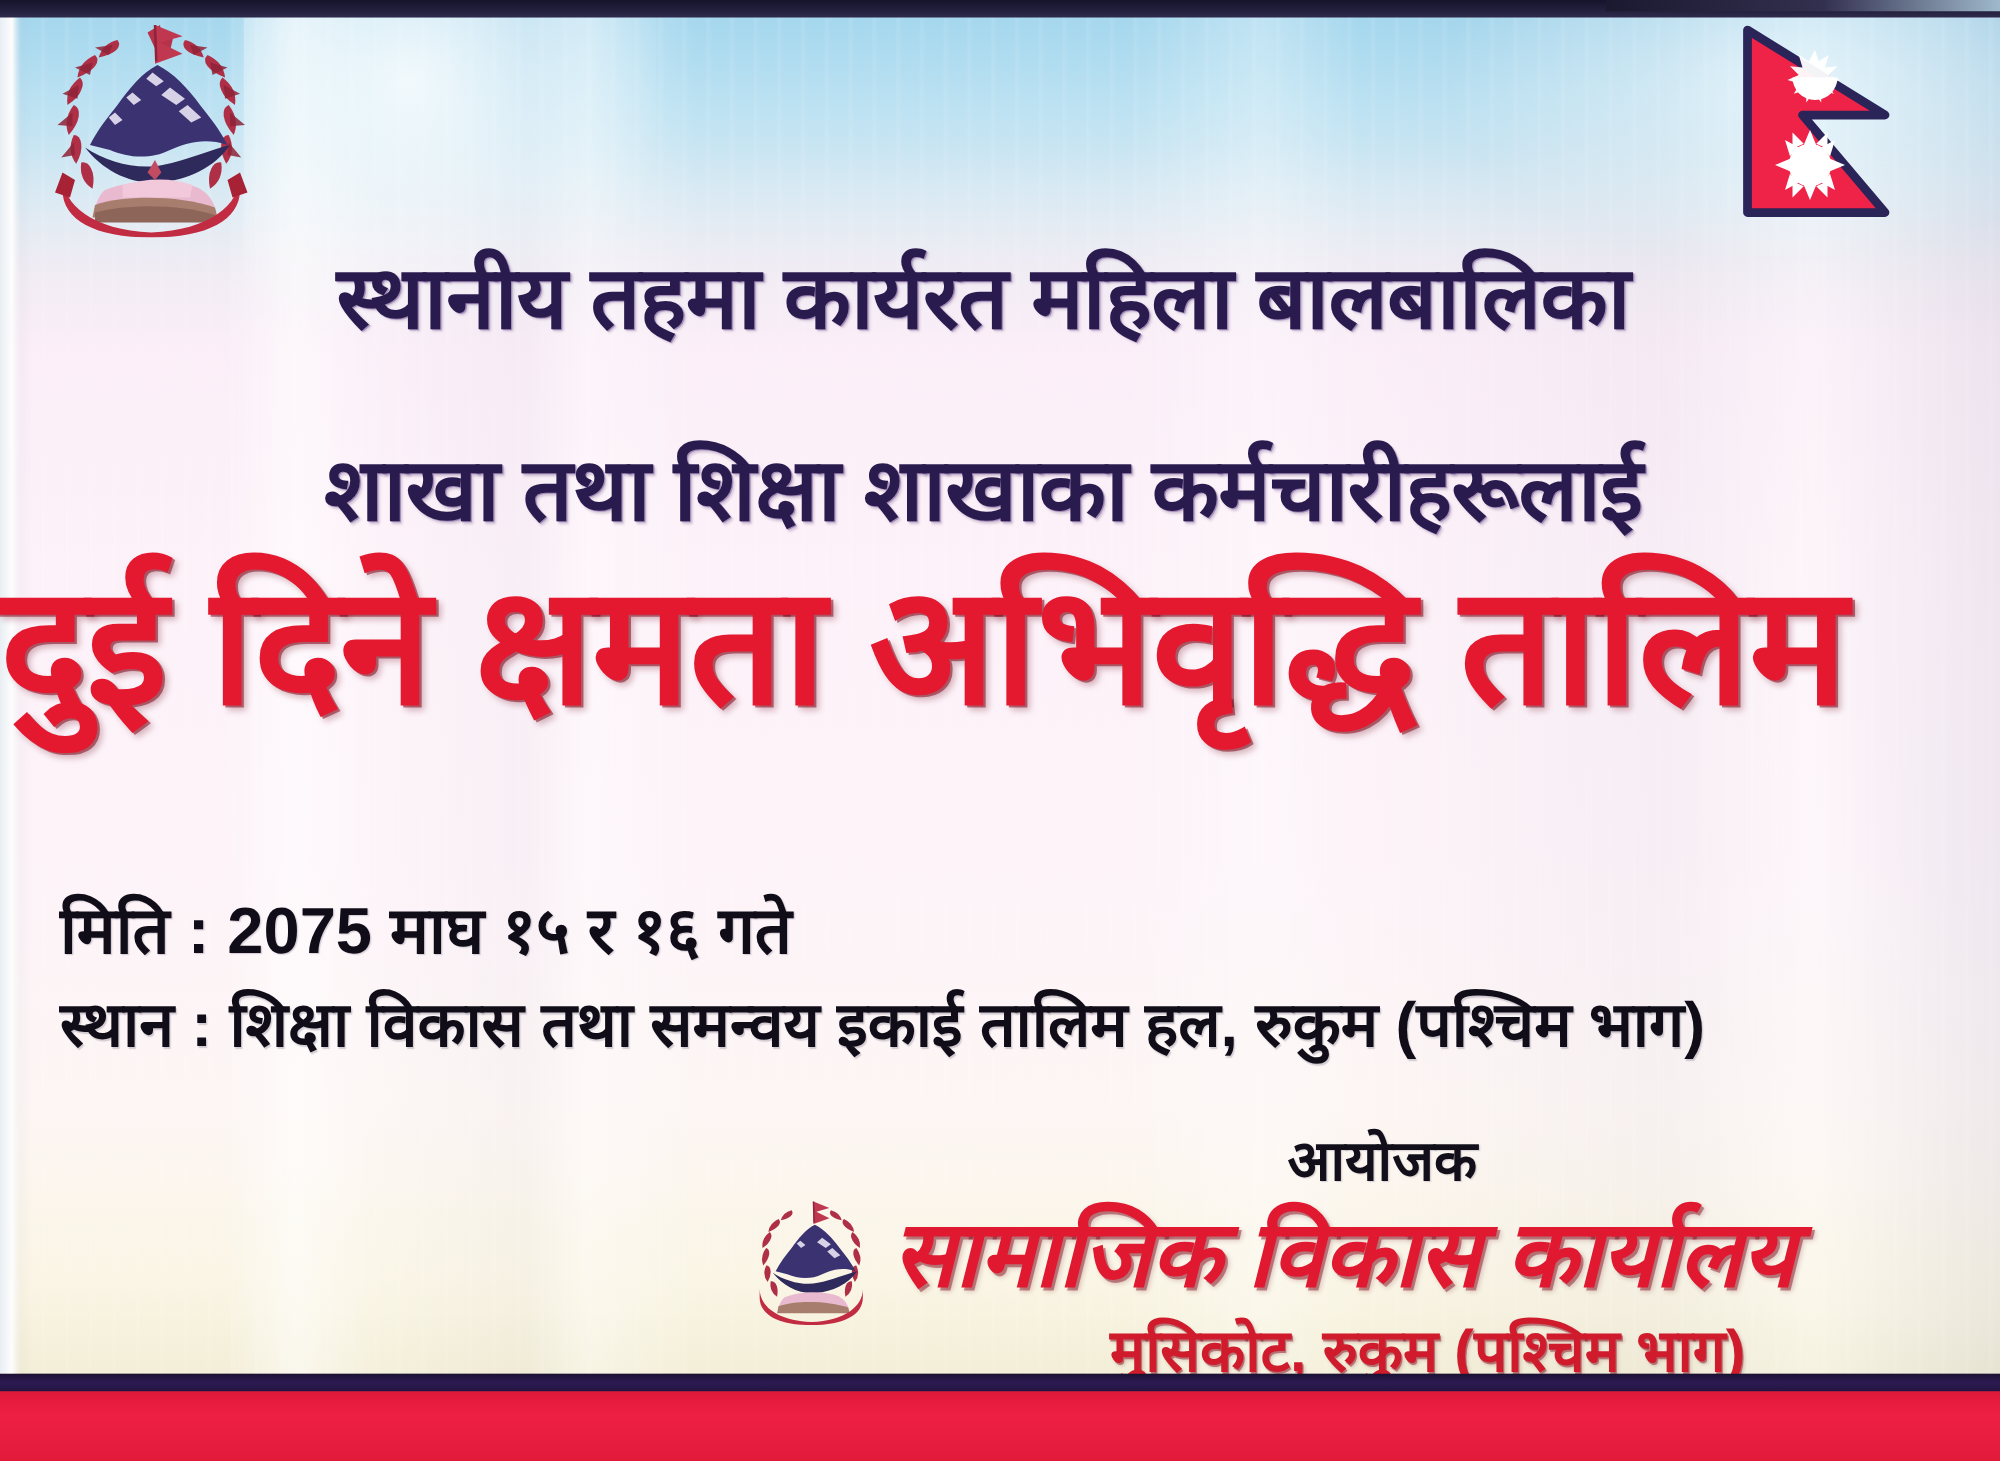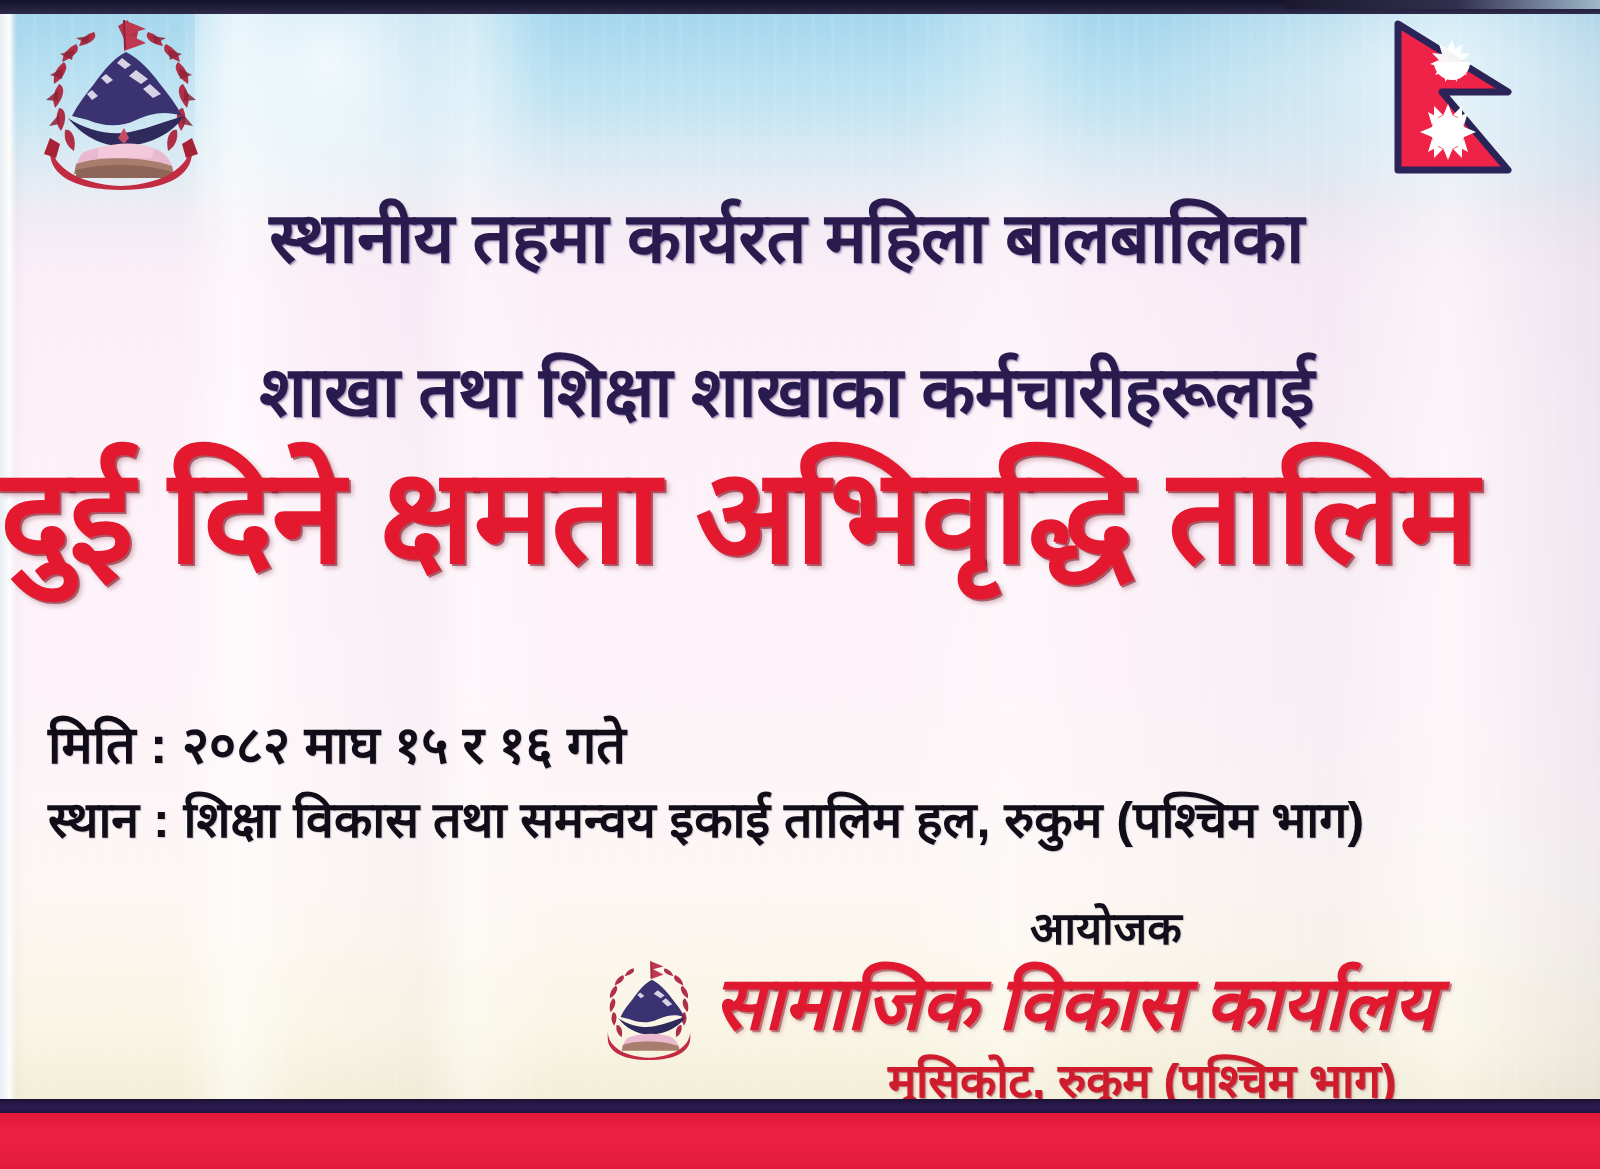--- a/index.html
+++ b/index.html
@@ -384,21 +384,21 @@
         </g>
       </svg>
     </div>
 
     <div class="head-line" id="head1">स्थानीय तहमा कार्यरत महिला बालबालिका</div>
 
     <div class="head-line" id="head2">शाखा तथा शिक्षा शाखाका कर्मचारीहरूलाई</div>
 
     <div id="main-title">दुई दिने क्षमता अभिवृद्धि तालिम</div>
 
-    <div class="detail-line" id="date-line">मिति  : २०८२ माघ १५ र १६ गते</div>
+    <div class="detail-line" id="date-line">मिति  : 2075 माघ १५ र १६ गते</div>
 
     <div class="detail-line" id="venue-line">स्थान : शिक्षा विकास तथा समन्वय इकाई तालिम हल, रुकुम (पश्चिम भाग)</div>
 
     <div id="organizer-label">आयोजक</div>
 
     <div class="emblem-org">
       <svg viewBox="0 0 178 172" width="106" height="100">
         <g fill="#b5324a">
           <path d="M92 2 l22 9 l-18 5 l18 9 l-22 8 z" fill="#c0384f"></path>
           <path d="M92 2 l1 29" stroke="#8e2339" stroke-width="2"></path>

